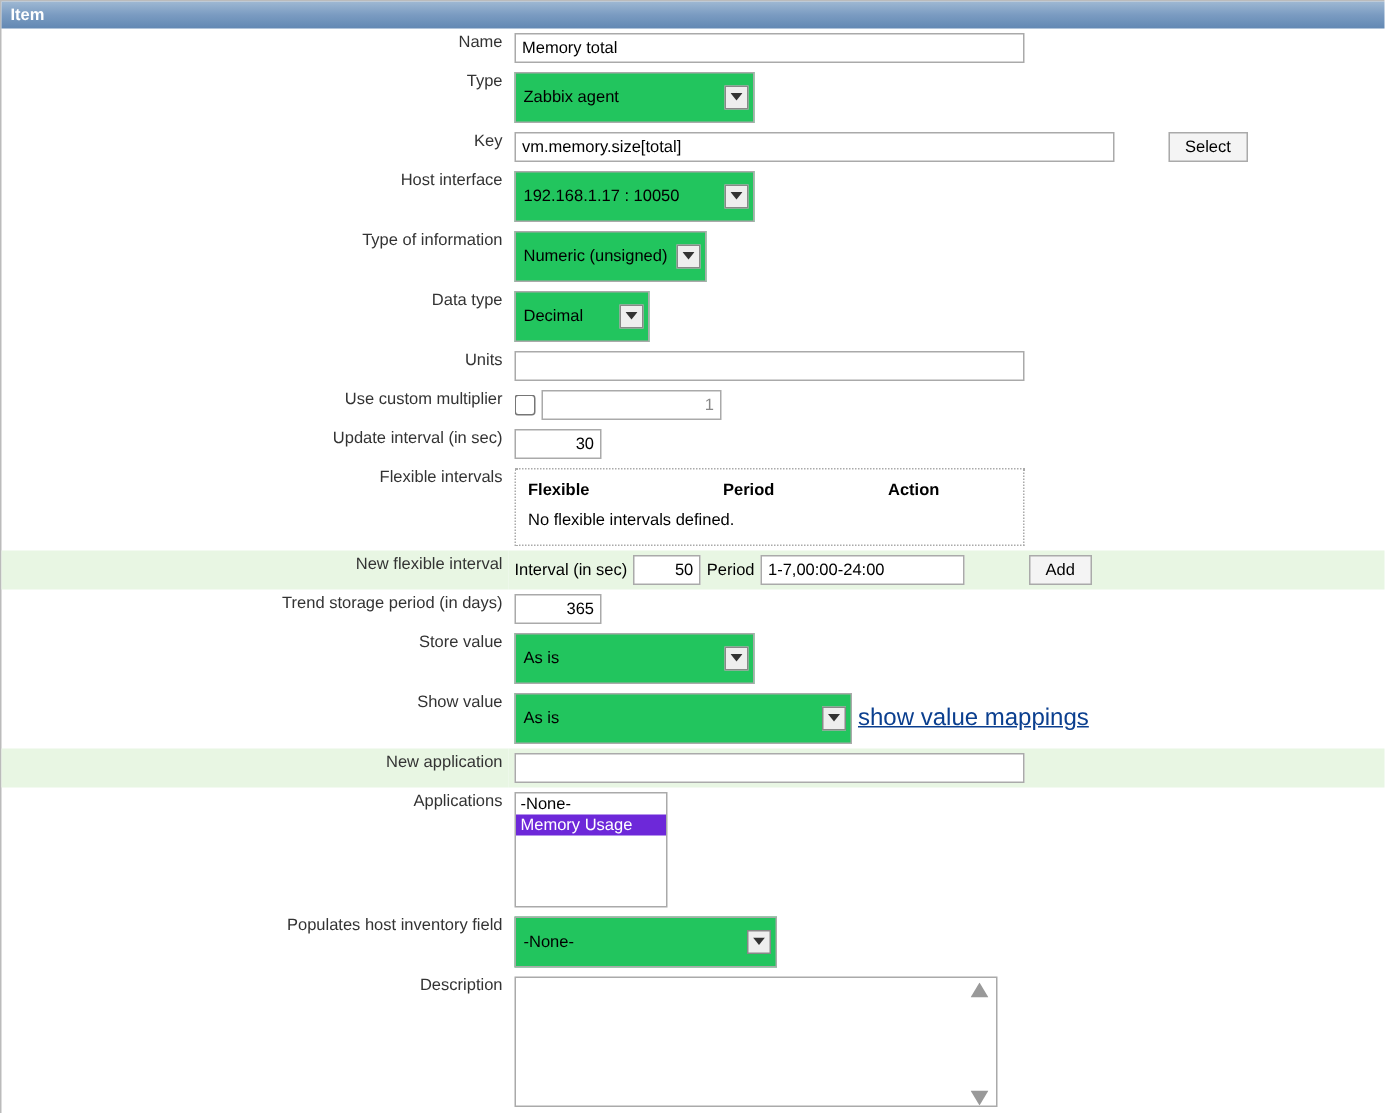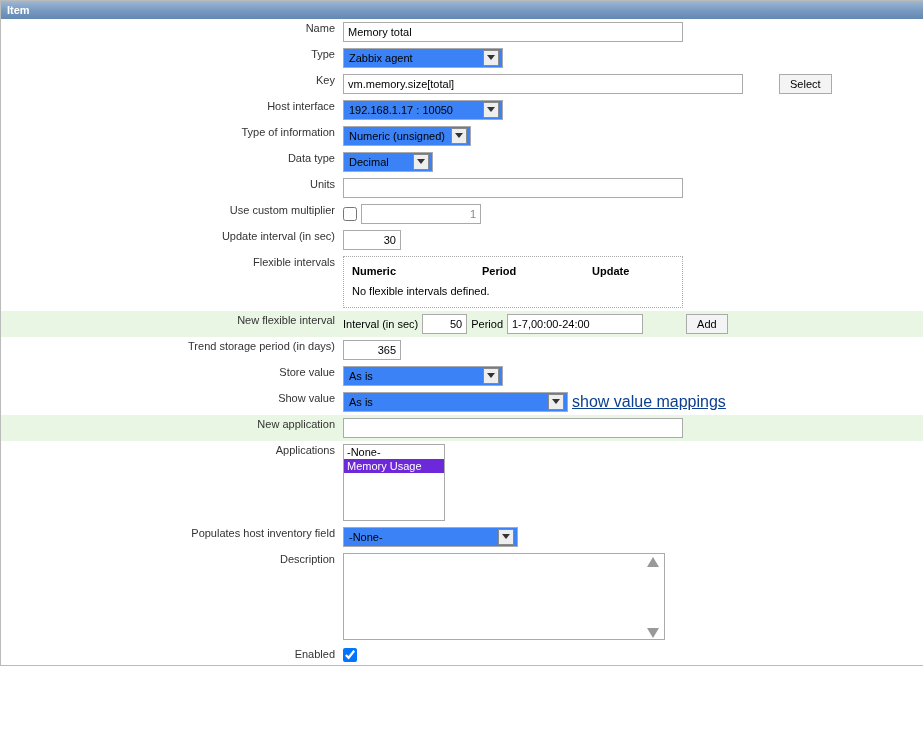--- a/index.html
+++ b/index.html
@@ -51,24 +51,24 @@
   input[type="text"].wshort { width: 58px; text-align: right; }
   input[type="text"].wmult { width: 120px; text-align: right; color: #888; }
   input[type="text"].wunits { width: 340px; }
   input[type="text"].wperiod { width: 136px; }
   input[type="text"].wnewapp { width: 340px; }
   textarea.wdesc { width: 322px; height: 87px; resize: none; }
   select.wsel, .fake-select {
     font-family: Verdana, Arial, sans-serif;
     font-size: 11px;
     border: 1px solid #aaa;
-    background: #3b82f6;
+    background: #22c55e;
     padding: 2px 2px;
     box-sizing: border-box;
-    height: 20px;
+    height: 34px;
   }
   .fake-select {
     display: inline-flex;
     align-items: center;
     justify-content: space-between;
     padding: 0 3px 0 5px;
     cursor: default;
   }
   .fake-select .caret {
     border: 1px solid #888;
@@ -251,23 +251,23 @@
       <td class="field-cell">
         <input type="text" class="wshort" value="30" style="">
       </td>
     </tr>
 
     <tr>
       <td class="label-cell">Flexible intervals</td>
       <td class="field-cell">
         <div class="flex-intervals-box">
           <div class="flex-headers">
-            <span>Numeric</span>
+            <span>Flexible</span>
             <span>Period</span>
-            <span>Update</span>
+            <span>Action</span>
           </div>
           <div>No flexible intervals defined.</div>
         </div>
       </td>
     </tr>
 
     <tr class="highlight-row">
       <td class="label-cell">New flexible interval</td>
       <td class="field-cell">
         <span class="inline">

